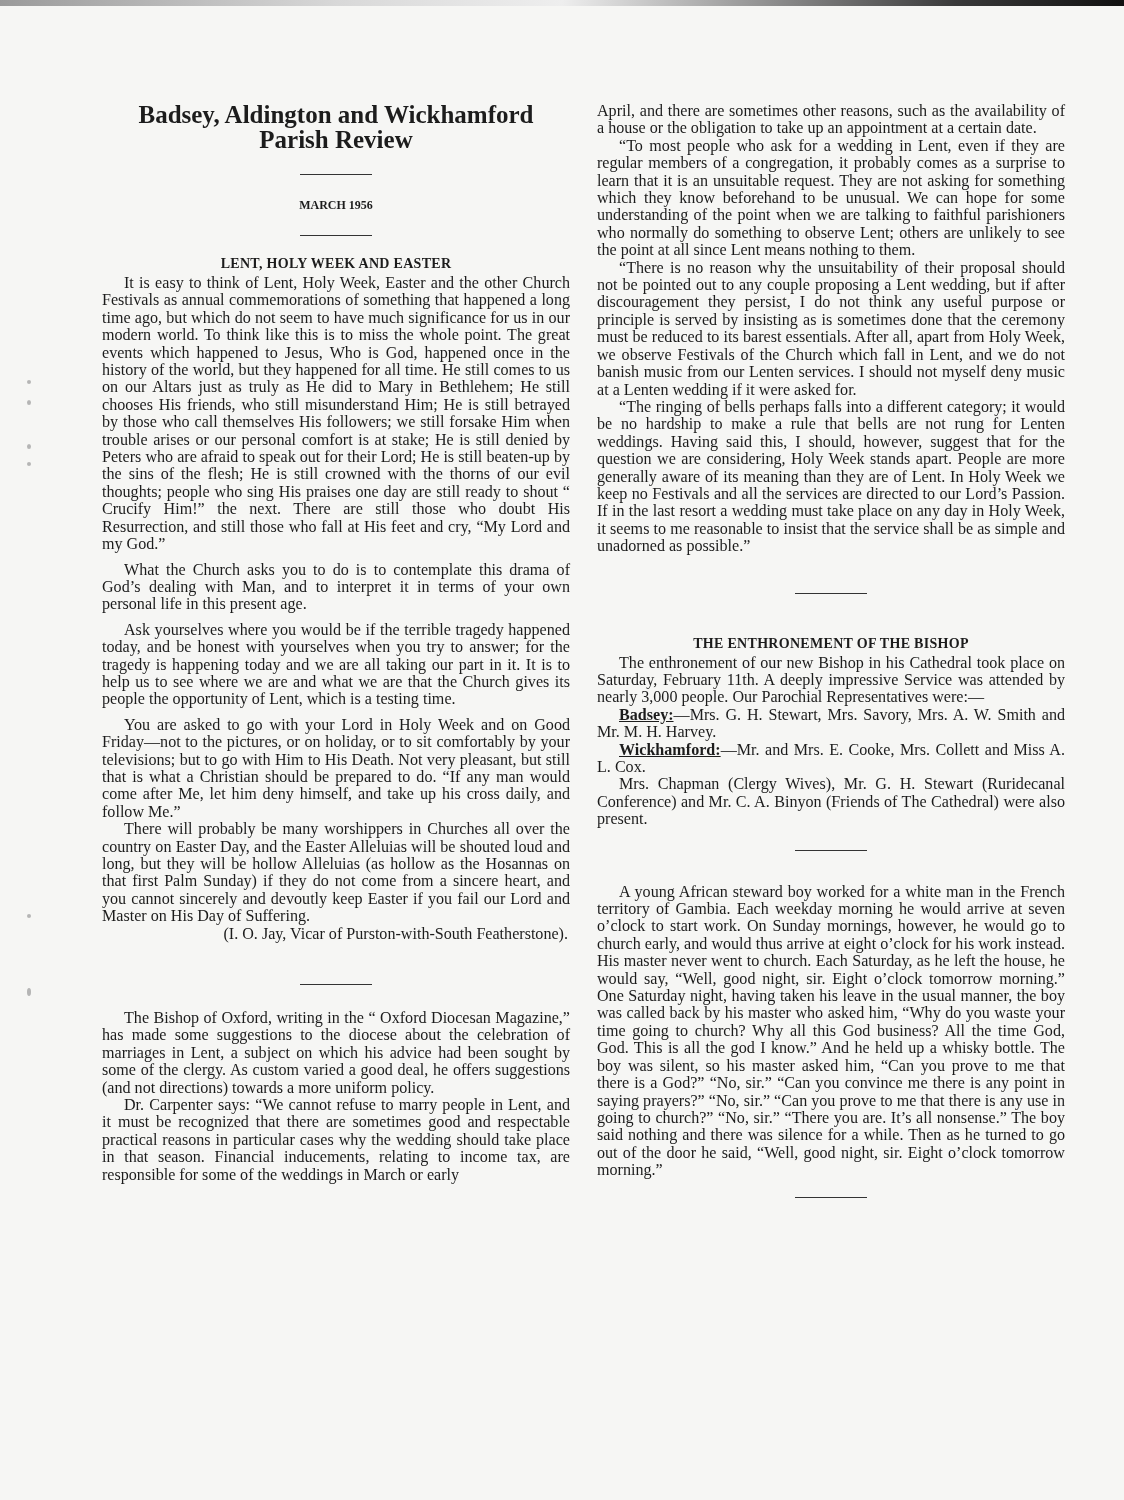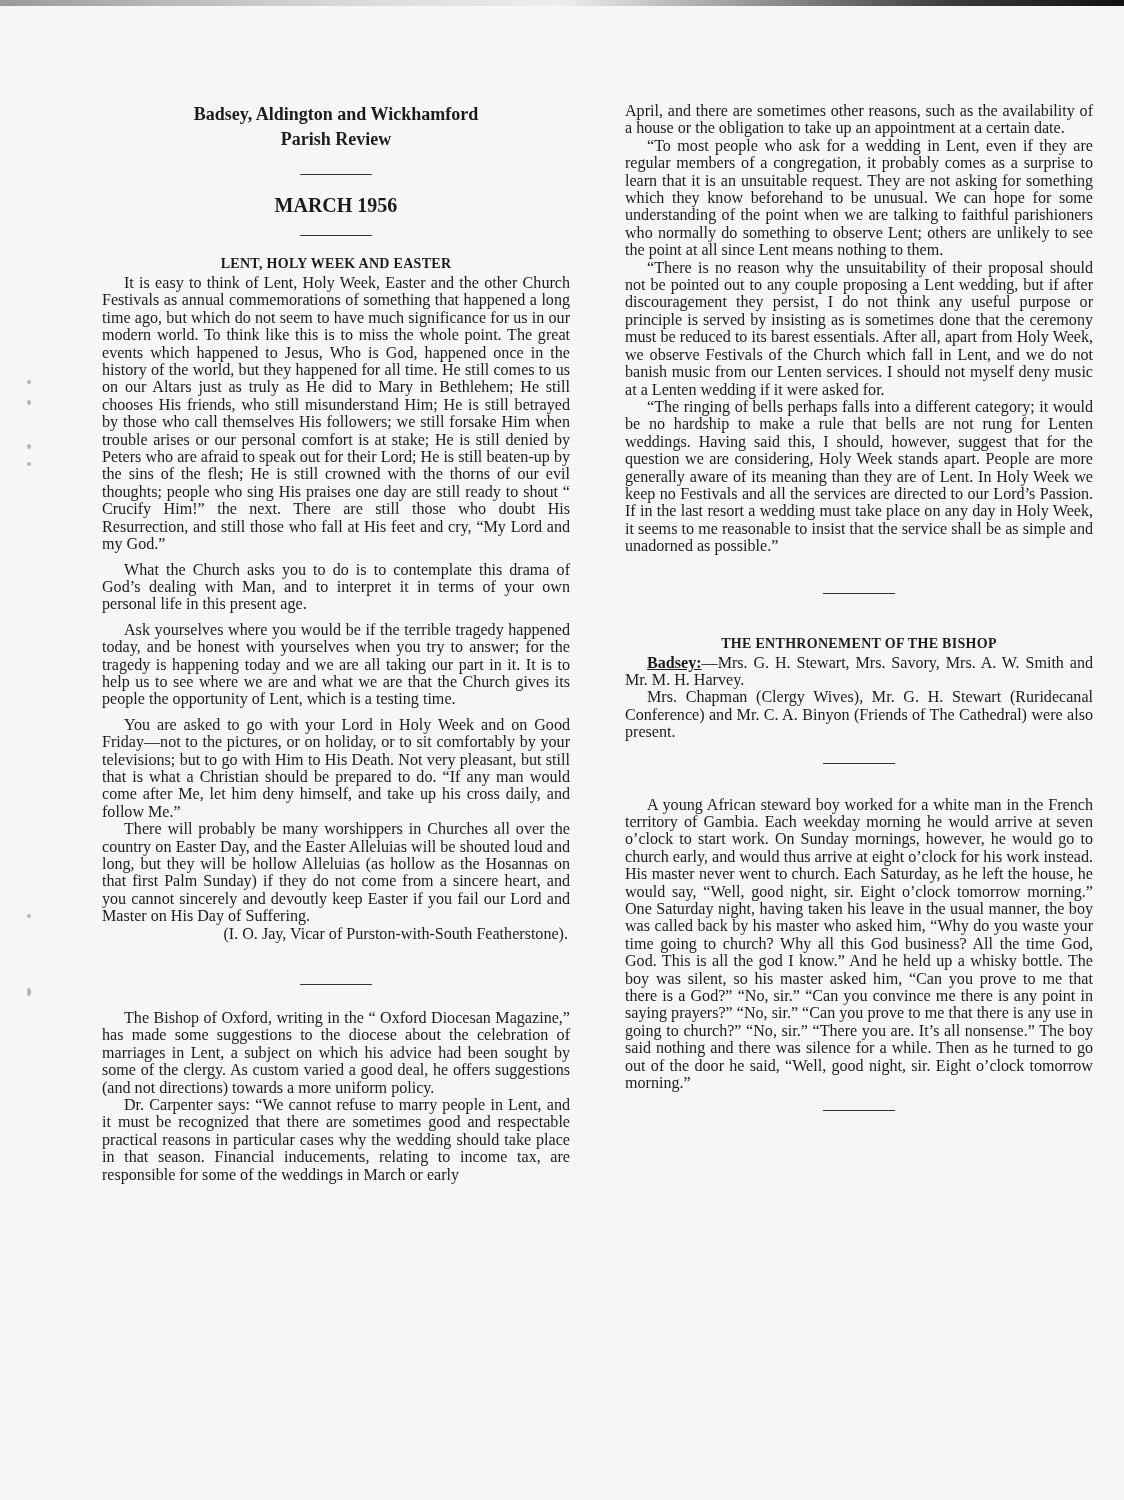--- a/index.html
+++ b/index.html
@@ -18,30 +18,30 @@
     position: absolute; left: 0; top: 6px; width: 1124px; height: 1494px;
     background: #f6f6f4;
   }
   .col {
     position: absolute;
     font-size: 16.1px;
     line-height: 17.4px;
     text-align: justify;
   }
   .col-left { left: 102px; top: 96px; width: 468px; }
-  .col-right { left: 625px; top: 96px; width: 468px; }
+  .col-right { left: 597px; top: 96px; width: 468px; }
   .masthead {
-    text-align: center; font-weight: bold; font-size: 18px; line-height: 25px;
+    text-align: center; font-weight: bold; font-size: 25px; line-height: 25px;
     margin: 0 0 0 0;
   }
   .rule {
     width: 72px; height: 0; border-top: 1.6px solid #333; margin: 22px auto 20px auto;
   }
   .issue-date {
-    text-align: center; font-weight: bold; font-size: 20px; line-height: 20px; margin: 0;
+    text-align: center; font-weight: bold; font-size: 12px; line-height: 20px; margin: 0;
   }
   .heading {
     text-align: center; font-weight: bold; font-size: 14px; line-height: 20px;
     margin: 0; letter-spacing: 0.3px;
   }
   p { margin: 0; text-indent: 22px; }
   p.gap { margin-top: 8px; }
   .signoff { text-align: right; text-indent: 0; padding-right: 2px; }
   .rep-label { font-weight: bold; text-decoration: underline; }
   .lft-rule1 { margin-top: 22px; margin-bottom: 20px; }
@@ -90,21 +90,23 @@
 
   <div class="col col-right">
     <p style="text-indent:0">April, and there are sometimes other reasons, such as the availability of a house or the obligation to take up an appointment at a certain date.</p>
     <p>“To most people who ask for a wedding in Lent, even if they are regular members of a congregation, it probably comes as a surprise to learn that it is an unsuitable request. They are not asking for something which they know beforehand to be unusual. We can hope for some understanding of the point when we are talking to faithful parishioners who normally do something to observe Lent; others are unlikely to see the point at all since Lent means nothing to them.</p>
     <p>“There is no reason why the unsuitability of their proposal should not be pointed out to any couple proposing a Lent wedding, but if after discouragement they persist, I do not think any useful purpose or principle is served by insisting as is sometimes done that the ceremony must be reduced to its barest essentials. After all, apart from Holy Week, we observe Festivals of the Church which fall in Lent, and we do not banish music from our Lenten services.  I should not myself deny music at a Lenten wedding if it were asked for.</p>
     <p>“The ringing of bells perhaps falls into a different category; it would be no hardship to make a rule that bells are not rung for Lenten weddings. Having said this, I should, however, suggest that for the question we are considering, Holy Week stands apart.  People are more generally aware of its meaning than they are of Lent. In Holy Week we keep no Festivals and all the services are directed to our Lord’s Passion. If in the last resort a wedding must take place on any day in Holy Week, it seems to me reasonable to insist that the service shall be as simple and unadorned as possible.”</p>
 
     <div class="rule rt-rule1"></div>
 
     <div class="heading">THE ENTHRONEMENT OF THE BISHOP</div>
+    <p>The enthronement of our new Bishop in his Cathedral took place on Saturday, February 11th. A deeply impressive Service was attended by nearly 3,000 people. Our Parochial Representatives were:—</p>
     <p><span class="rep-label">Badsey:</span><span>—Mrs. G. H. Stewart, Mrs. Savory, Mrs. A. W. Smith and Mr. M. H. Harvey.</span></p>
+    <p><span class="rep-label">Wickhamford:</span><span>—Mr. and Mrs. E. Cooke, Mrs. Collett and Miss A. L. Cox.</span></p>
     <p>Mrs. Chapman (Clergy Wives), Mr. G. H. Stewart (Ruridecanal Conference) and Mr. C. A. Binyon (Friends of The Cathedral) were also present.</p>
 
     <div class="rule rt-rule2"></div>
 
     <p>A young African steward boy worked for a white man in the French territory of Gambia. Each weekday morning he would arrive at seven o’clock to start work. On Sunday mornings, however, he would go to church early, and would thus arrive at eight o’clock for his work instead. His master never went to church. Each Saturday, as he left the house, he would say, “Well, good night, sir. Eight o’clock tomorrow morning.”  One Saturday night, having taken his leave in the usual manner, the boy was called back by his master who asked him, “Why do you waste your time going to church? Why all this God business? All the time God, God. This is all the god I know.” And he held up a whisky bottle. The boy was silent, so his master asked him, “Can you prove to me that there is a God?” “No, sir.” “Can you convince me there is any point in saying prayers?” “No, sir.” “Can you prove to me that there is any use in going to church?” “No, sir.” “There you are. It’s all nonsense.” The boy said nothing and there was silence for a while. Then as he turned to go out of the door he said, “Well, good night, sir. Eight o’clock tomorrow morning.”</p>
 
     <div class="rule rt-rule3"></div>
   </div>
 </div>
 

